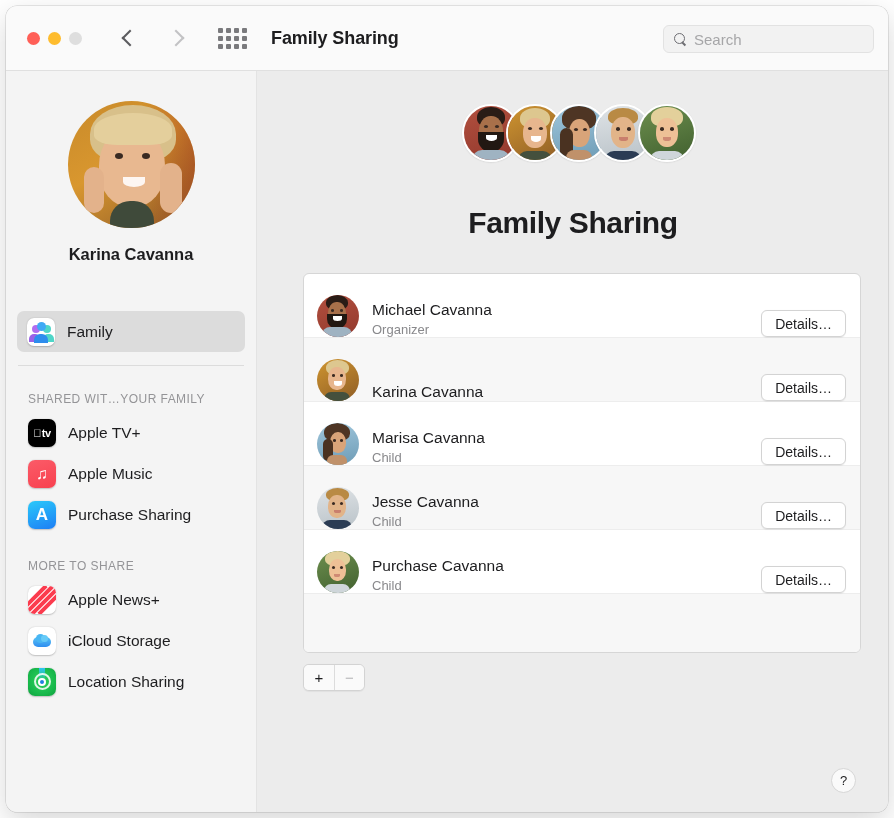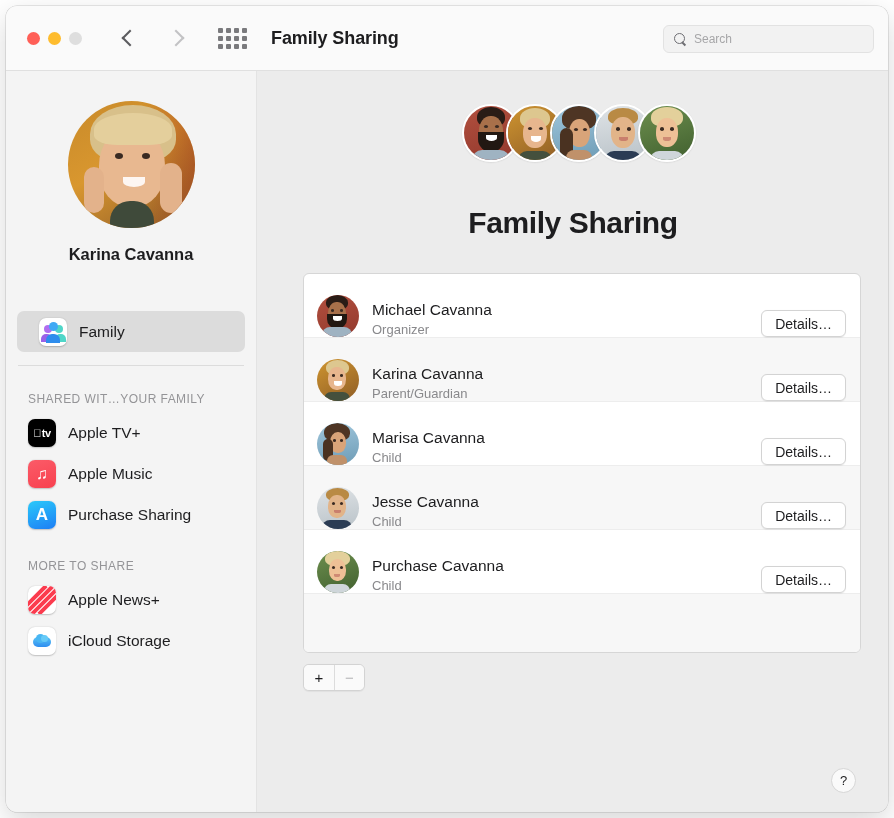--- a/index.html
+++ b/index.html
@@ -76,21 +76,21 @@
     width: 9px; height: 9px; border: 1.6px solid #6e6e73; border-radius: 50%;
   }
   .searchbox .mag::after {
     content: ""; position: absolute; left: 8px; top: 8.5px;
     width: 5px; height: 1.6px; background: #6e6e73;
     transform: rotate(45deg); transform-origin: left center;
   }
   .searchbox input {
     border: none; background: transparent; outline: none;
     font-family: "Liberation Sans", sans-serif;
-    font-size: 12px; color: #1d1d1f; width: 160px;
+    font-size: 15px; color: #1d1d1f; width: 160px;
   }
   .searchbox input::placeholder { color: #a6a6a8; }
 
   
   .sidebar {
     position: absolute; left: 0; top: 65px;
     width: 251px; height: 741px;
     background: #f4f4f4;
     border-right: 1px solid #e3e3e3;
     overflow: hidden;
@@ -104,21 +104,21 @@
   .name-lg {
     margin-top: 17px; font-size: 16.5px; font-weight: bold; color: #1d1d1f;
   }
   .email-lg {
     margin-top: 5px; font-size: 13.5px; color: #3c3c3e;
   }
 
   .side-sel {
     margin: 47px 11px 0 11px; height: 41px;
     background: #dcdcdc; border-radius: 7px;
-    display: flex; align-items: center; padding-left: 22px;
+    display: flex; align-items: center; padding-left: 10px;
   }
   .side-item {
     height: 41px; display: flex; align-items: center;
     padding-left: 22px; cursor: default;
   }
   .side-label { margin-left: 12px; font-size: 15.5px; color: #1d1d1f; }
   .sel-label  { margin-left: 12px; font-size: 15.5px; color: #1d1d1f; }
 
   .side-divider {
     margin: 13px 12px 0 12px; height: 1px; background: #dcdcdc;
@@ -391,20 +391,29 @@
 
     <div class="side-item">
       <span class="appicon ic-icloud">
         <i class="c1"></i>
           <i class="c2"></i>
           <i class="c3"></i>
       </span>
       <span class="side-label">iCloud Storage</span>
     </div>
 
+    <div class="side-item">
+      <span class="appicon ic-findmy">
+        <i class="beam"></i>
+          <i class="r1"></i>
+          <i class="r2"></i>
+          <i class="r3"></i>
+      </span>
+      <span class="side-label">Location Sharing</span>
+    </div>
   </div>
 
   <div class="main">
 
     <div class="avatar-cluster">
       <span class="av-sm" style="left:0px;">
         <span class="face">
             <span class="bg" style="background:linear-gradient(160deg,#b2503f,#92382c);"></span>
           <span class="hair" style="left:13px;top:1px;width:28px;height:20px;background:#2a1c16;"></span>
           <span class="skin" style="left:15px;top:10px;width:24px;height:30px;background:#a8704a;"></span>
@@ -492,21 +501,20 @@
             <span class="hair" style="left:9px;top:1px;width:23px;height:15px;background:#ddc78f;"></span>
             <span class="skin" style="left:11px;top:8px;width:18px;height:23px;background:#e7b68e;"></span>
             <span class="eye" style="left:15px;top:15px;width:3px;height:2.5px;"></span>
             <span class="eye" style="left:23px;top:15px;width:3px;height:2.5px;"></span>
             <span class="mouth" style="left:17px;top:22px;width:8px;height:5px;background:#fff;"></span>
             <span class="neck" style="left:7px;top:33px;width:26px;height:10px;background:#44503d;border-radius:7px 7px 0 0;"></span>
           </span>
         </span>
         <span class="txt">
           <span class="mname">Karina Cavanna</span>
-          <div class="mrole">Parent/Guardian</div>
         </span>
         <button class="details-btn">Details…</button>
       </div>
 
       <div class="row">
         <span class="av">
           <span class="face">
               <span class="bg" style="background:linear-gradient(170deg,#9fc6dc,#6e9cb6);"></span>
             <span class="hair" style="left:7px;top:0px;width:26px;height:18px;background:#4e3524;"></span>
             <span class="skin" style="left:13px;top:9px;width:16px;height:21px;background:#d9a479;"></span>

